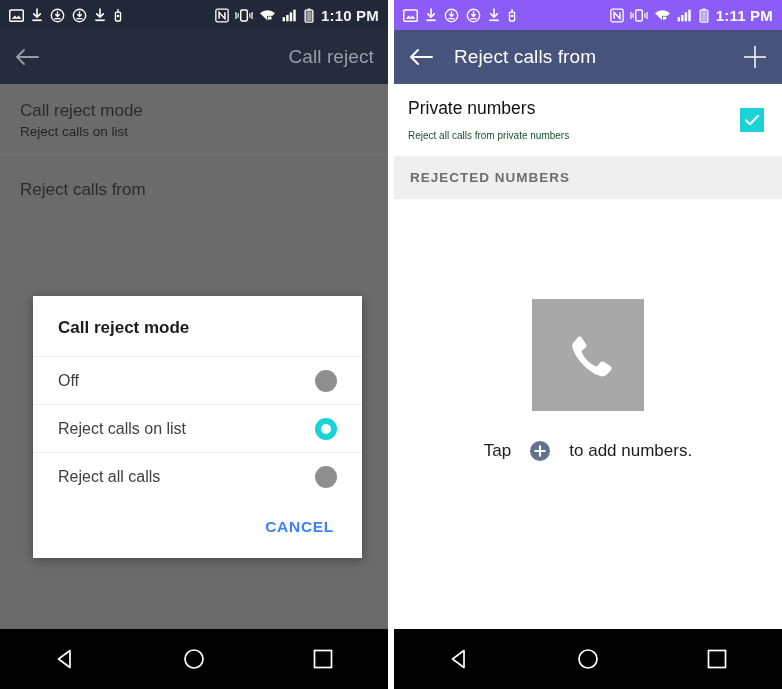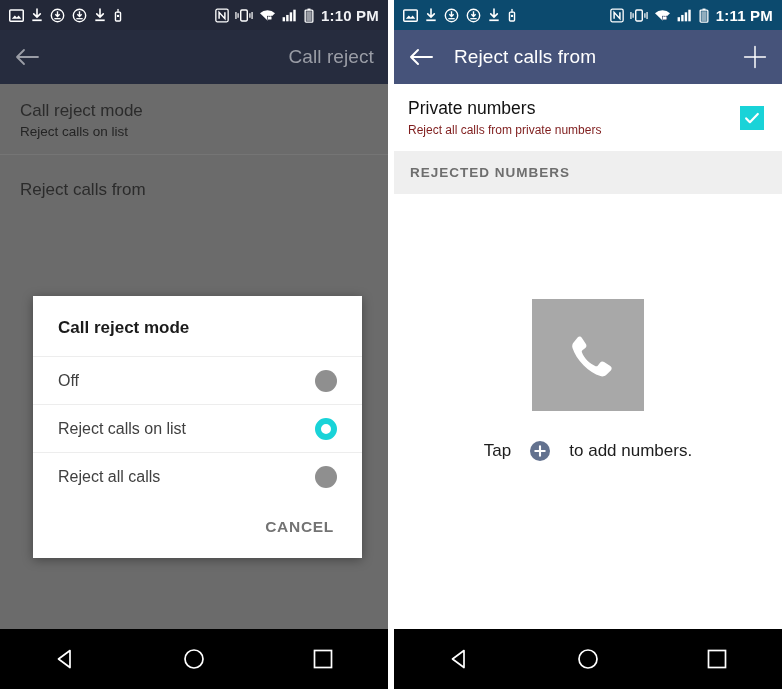--- a/index.html
+++ b/index.html
@@ -8,21 +8,21 @@
 
   
   .panel{position:absolute;top:0;height:689px;overflow:hidden;background:#ffffff;}
   .panel.left{left:0;width:388px;}
   .panel.right{left:394px;width:388px;}
 
   
   .statusbar{position:relative;height:30px;display:flex;align-items:center;
              padding:0 9px;box-sizing:border-box;}
   .statusbar.dim{background:#232838;}
-  .statusbar.norm{background:#0c4a6e;}
+  .statusbar.norm{background:#8b5cf6;}
   .sb-left{display:flex;align-items:center;gap:7px;}
   .sb-right{margin-left:auto;display:flex;align-items:center;gap:6px;}
   .sb-ico{display:block;}
   .sb-time{color:#ffffff;font-size:15px;font-weight:600;letter-spacing:.2px;
            margin-left:1px;line-height:1;}
   .statusbar.dim .sb-time{color:#f0f1f4;}
 
   
   .appbar{position:relative;height:54px;display:flex;align-items:center;
           padding:0 14px;box-sizing:border-box;}
@@ -46,28 +46,28 @@
           box-shadow:0 2px 10px rgba(0,0,0,.35);}
   .dlg-title{font-size:17px;font-weight:bold;color:#1b1b1b;padding:22px 25px 18px 25px;}
   .dlg-opt{display:flex;align-items:center;padding:0 25px;height:47px;
            border-top:1px solid #ededed;}
   .dlg-opt:first-of-type{border-top:none;}
   .dlg-opt .lbl{font-size:16px;color:#404040;}
   .radio{margin-left:auto;width:22px;height:22px;border-radius:50%;box-sizing:border-box;}
   .radio.off{background:#8f8f8f;}
   .radio.on{background:#ffffff;border:6px solid #19d3d8;}
   .dlg-actions{display:flex;justify-content:flex-end;padding:14px 22px 18px 0;}
-  .cancel{font-size:15.5px;font-weight:bold;color:#737373;letter-spacing:.7px;
+  .cancel{font-size:15.5px;font-weight:bold;color:#3b82f6;letter-spacing:.7px;
           background:none;border:none;cursor:pointer;font-family:inherit;padding:4px 6px;}
 
   
   .body-norm{position:relative;height:545px;background:#ffffff;}
   .prow{display:flex;align-items:center;padding:14px 18px 14px 14px;box-sizing:border-box;}
   .prow .ptxt .p-title{font-size:17.5px;color:#111111;line-height:1.2;}
-  .prow .ptxt .p-sub{font-size:12px;color:#7f1d1d;margin-top:4px;line-height:1.2;}
+  .prow .ptxt .p-sub{font-size:10px;color:#14532d;margin-top:11px;line-height:1.2;}
   .checkbox{margin-left:auto;width:24px;height:24px;background:#19d3d8;
             display:flex;align-items:center;justify-content:center;}
   .section-head{background:#efefef;padding:12px 16px 13px 16px;box-sizing:border-box;}
   .section-head span{font-size:13.5px;color:#6e6e6e;letter-spacing:1px;font-weight:600;}
 
   .empty{position:absolute;left:0;right:0;top:215px;display:flex;
          flex-direction:column;align-items:center;}
   .empty-sq{width:112px;height:112px;background:#a8a8a8;display:flex;
             align-items:center;justify-content:center;}
   .empty-txt{margin-top:30px;display:flex;align-items:center;gap:19px;

